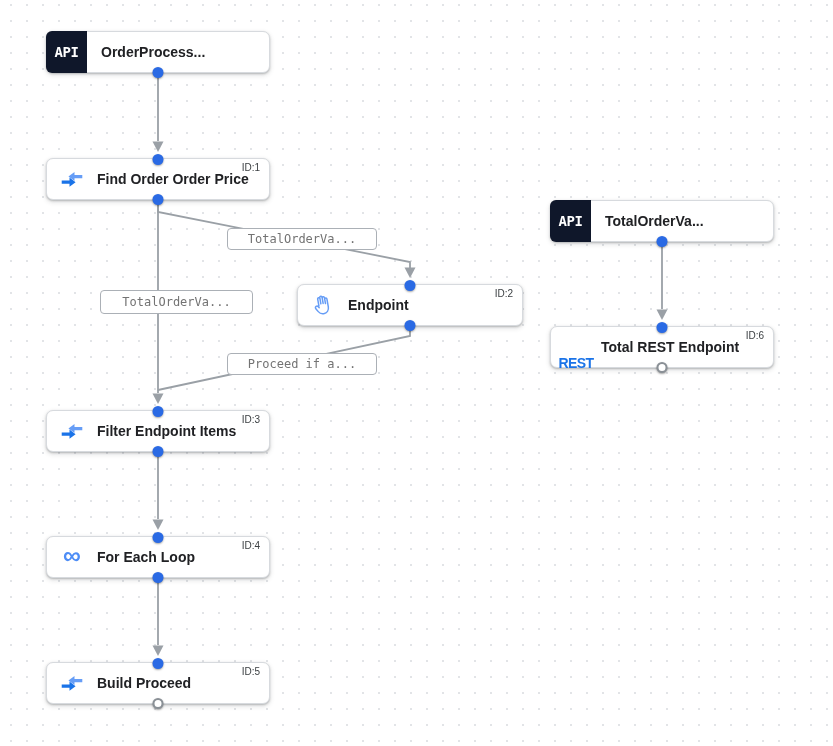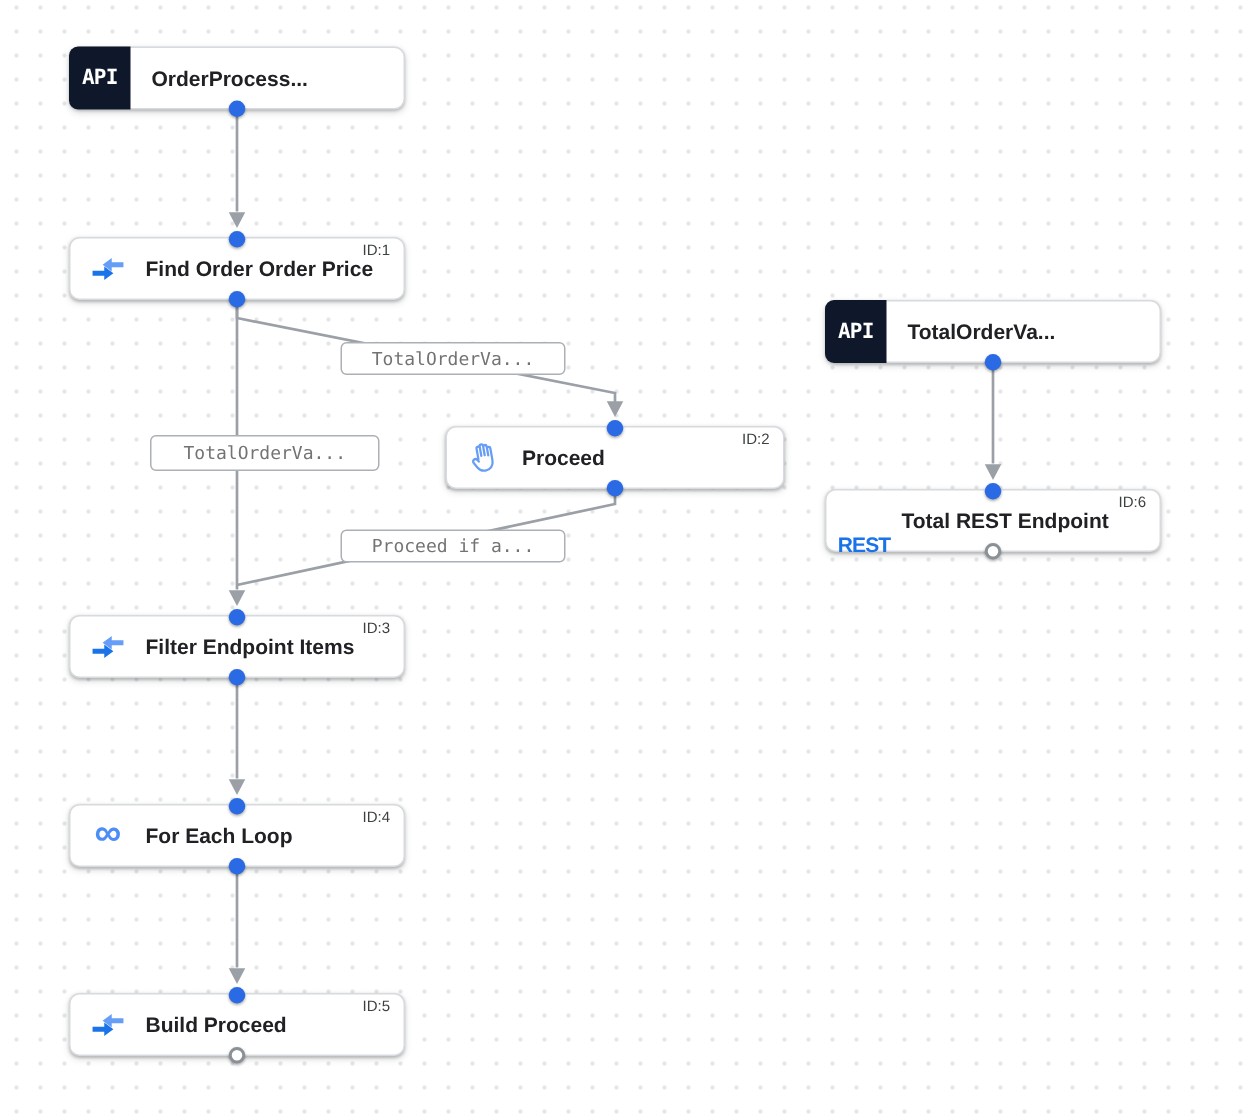--- a/index.html
+++ b/index.html
@@ -104,21 +104,21 @@
       <g transform="rotate(-10 12 12)" fill="none" stroke="#669df6" stroke-width="1.5" stroke-linecap="round" stroke-linejoin="round">
         <path d="M7.8 12.5 V5.2 a1.15 1.15 0 0 1 2.3 0 V10.5
                  M10.1 10.5 V4.2 a1.15 1.15 0 0 1 2.3 0 V10.5
                  M12.4 10.5 V5.0 a1.15 1.15 0 0 1 2.3 0 V11
                  M14.7 11 V6.6 a1.1 1.1 0 0 1 2.2 0 V14.8
                  c0 3.6 -2.4 5.9 -5.7 5.9 c-2.6 0 -3.9 -1.1 -5 -3
                  L4.3 14.4 c-.5 -.9 -.2 -1.9 .7 -2.3 c.8 -.35 1.6 0 2.1 .8 l.7 1.1"></path>
       </g>
     </svg>
         </div>
-        <div class="title">Proceed</div>
+        <div class="title">Endpoint</div>
         <div class="idlabel">ID:2</div>
         <div class="port filled top"></div>
         <div class="port filled bottom"></div>
       </div>
       <div class="node task" style="left: 46px; top: 410px; width: 224px;">
         <div class="icon-box">
           <svg width="26" height="26" viewBox="0 0 24 24">
       <path d="M2.5 13.4 h7.2 v-2.7 l5.6 4.2 -5.6 4.2 v-2.7 h-7.2 z" fill="#1a73e8"></path>
       <path d="M21.5 8.2 h-7.2 v-2.7 l-5.6 4.2 5.6 4.2 v-2.7 h7.2 z" fill="#669df6"></path>
     </svg>

